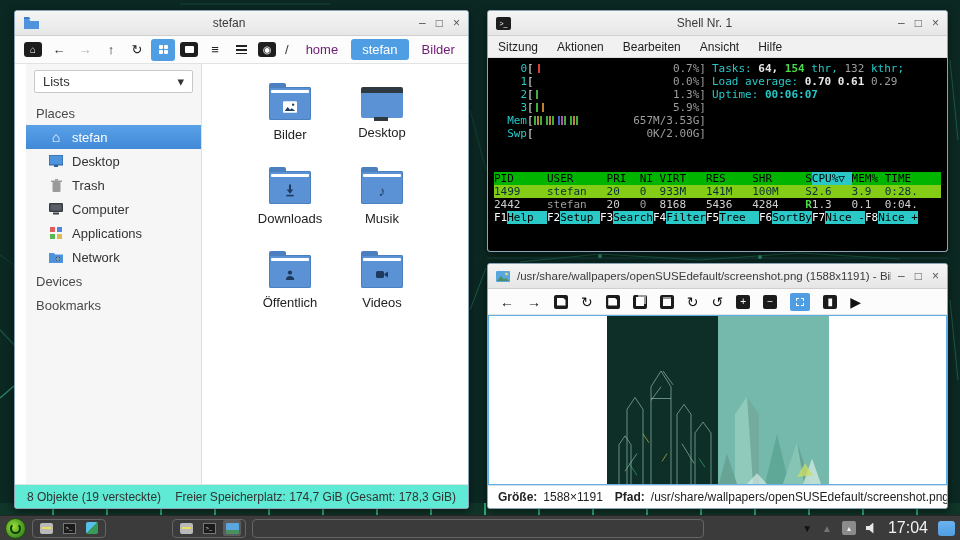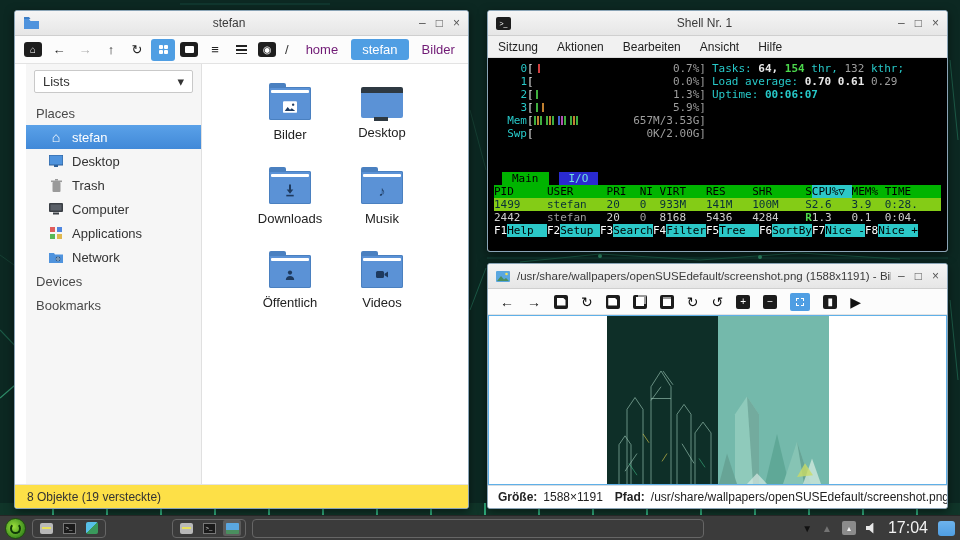--- a/index.html
+++ b/index.html
@@ -56,21 +56,21 @@
     box-shadow:inset 0 0 0 1px #4a80c0; margin-top:7px; }
   .folder::before { content:""; position:absolute; top:-4px; left:0; width:17px; height:5px;
     background:#4a80c0; border-radius:2px 2px 0 0; }
   .folder::after { content:""; position:absolute; top:3px; left:2px; right:2px; height:3px;
     background:#fff; border-radius:1px; }
   .emblem { position:absolute; inset:6px 0 0 0; display:flex; align-items:center; justify-content:center; }
   .mini-monitor { width:42px; height:31px; margin-top:7px; background:#5b92d6; border-radius:2px;
     border-top:6px solid #2e3942; position:relative; }
   .mini-monitor::after { content:""; position:absolute; left:13px; bottom:-3px; width:14px; height:4px; background:#2e3942; }
   .folder-label { font-size:13px; color:#222; margin-top:7px; }
-  .fm-status { height:24px; flex:0 0 24px; background:#fde047; border-top:1px solid #e3e3e3;
+  .fm-status { height:24px; flex:0 0 24px; background:#5eead4; border-top:1px solid #e3e3e3;
     display:flex; align-items:center; justify-content:space-between; padding:0 12px; font-size:12px; color:#333; }
 
   
   .term { left:487px; top:10px; width:461px; height:242px; }
   .menubar { height:22px; flex:0 0 22px; background:#f1f1f1; border-bottom:1px solid #dcdcdc;
     display:flex; align-items:center; gap:19px; padding:0 10px; font-size:12px; color:#1f1f1f; }
   .term-screen { flex:1; background:#000; font-family:"DejaVu Sans Mono",monospace; font-size:11px;
     line-height:13px; padding:4px 6px; color:#cfcfcf; overflow:hidden; }
   .ht-top { display:flex; }
   .ht-meters { width:212px; flex:0 0 212px; }
@@ -336,20 +336,21 @@
                 <path d="M9.5 4.8 13 2.5v6L9.5 6.2z" fill="#1e3a5f"></path>
               </svg>
         </span>
           </span>
         <span class="folder-label">Videos</span>
       </div>
     </div>
   </div>
   <div class="fm-status">
     <span>8 Objekte (19 versteckte)</span>
+    <span>Freier Speicherplatz: 174,7 GiB (Gesamt: 178,3 GiB)</span>
   </div>
 </div>
 
 <div class="window term">
   <div class="titlebar">
     <span class="chip" style="font-size:7px;width:15px;height:13px;">&gt;_</span>
     <span class="title">Shell Nr. 1</span>
     <span class="win-controls">
       <span>–</span>
       <span>□</span>
@@ -414,24 +415,20 @@
           <span class="val">0K/2.00G]</span>
         </div>
       </div>
       <div class="ht-info">
         <div class="iline"><span class="cyan">Tasks: </span><span class="wht">64, </span><span class="grn">154</span><span class="cyan"> thr, </span><span class="gry">132</span><span class="cyan"> kthr;</span></div>
         <div class="iline"><span class="cyan">Load average: </span><span class="wht">0.70 </span><span class="wht">0.61 </span><span class="gry">0.29</span></div>
         <div class="iline"><span class="cyan">Uptime: </span><span class="bcyan">00:06:07</span></div>
       </div>
     </div>
     <div class="ht-gap"></div>
-    <div class="ht-tabs">
-      <span class="tab-main">Main</span>
-      <span class="tab-io">I/O</span>
-    </div>
     <div class="ht-row ht-header">
       <span class="c-r">PID</span>
         <span class="c-l">USER</span>
         <span class="c-r">PRI</span>
         <span class="c-r">NI</span>
         <span class="c-r">VIRT</span>
         <span class="c-r">RES</span>
         <span class="c-r">SHR</span>
         <span class="c-l">S</span>
         <span class="c-r sortcol">CPU%▽</span>

